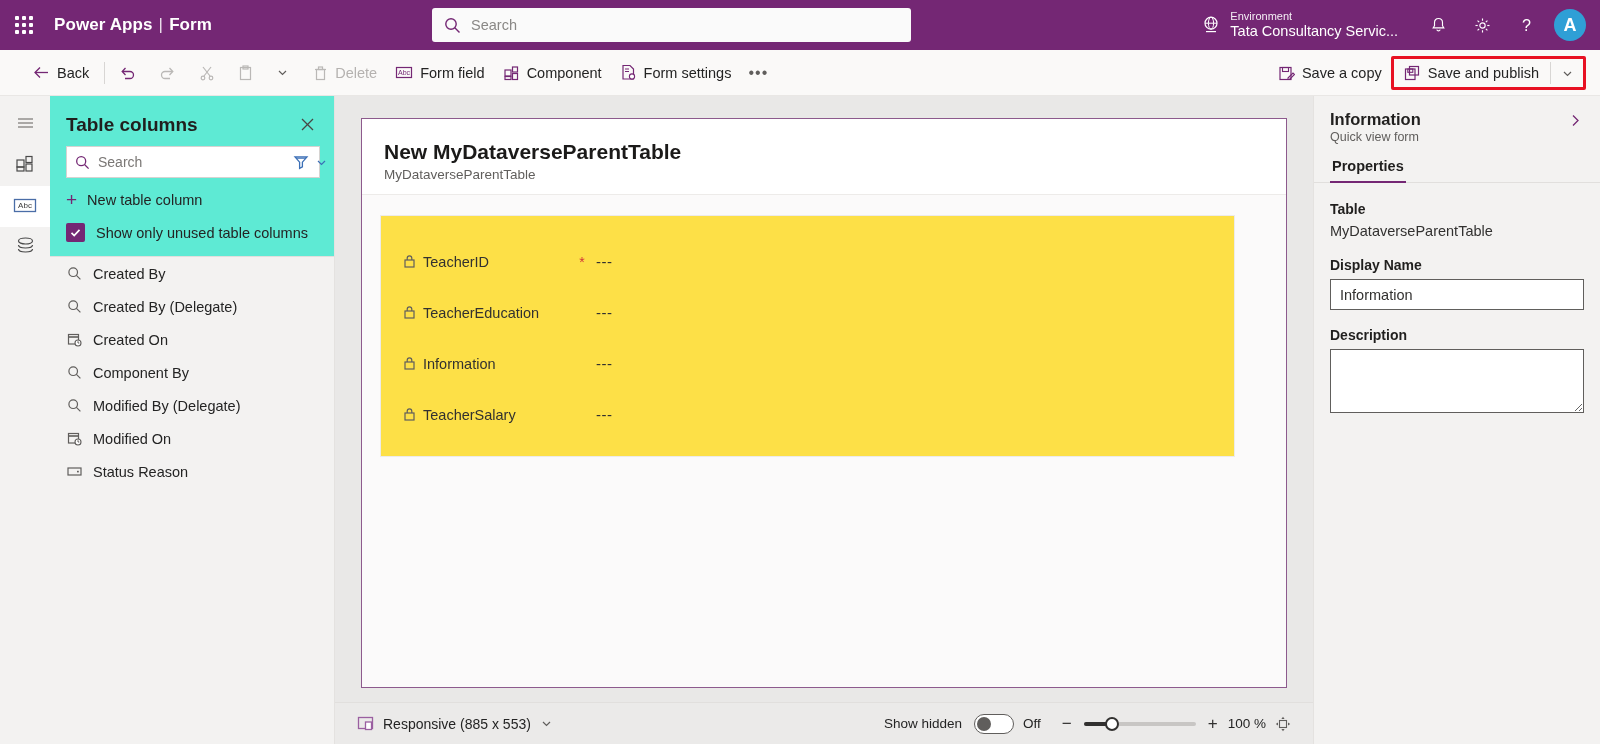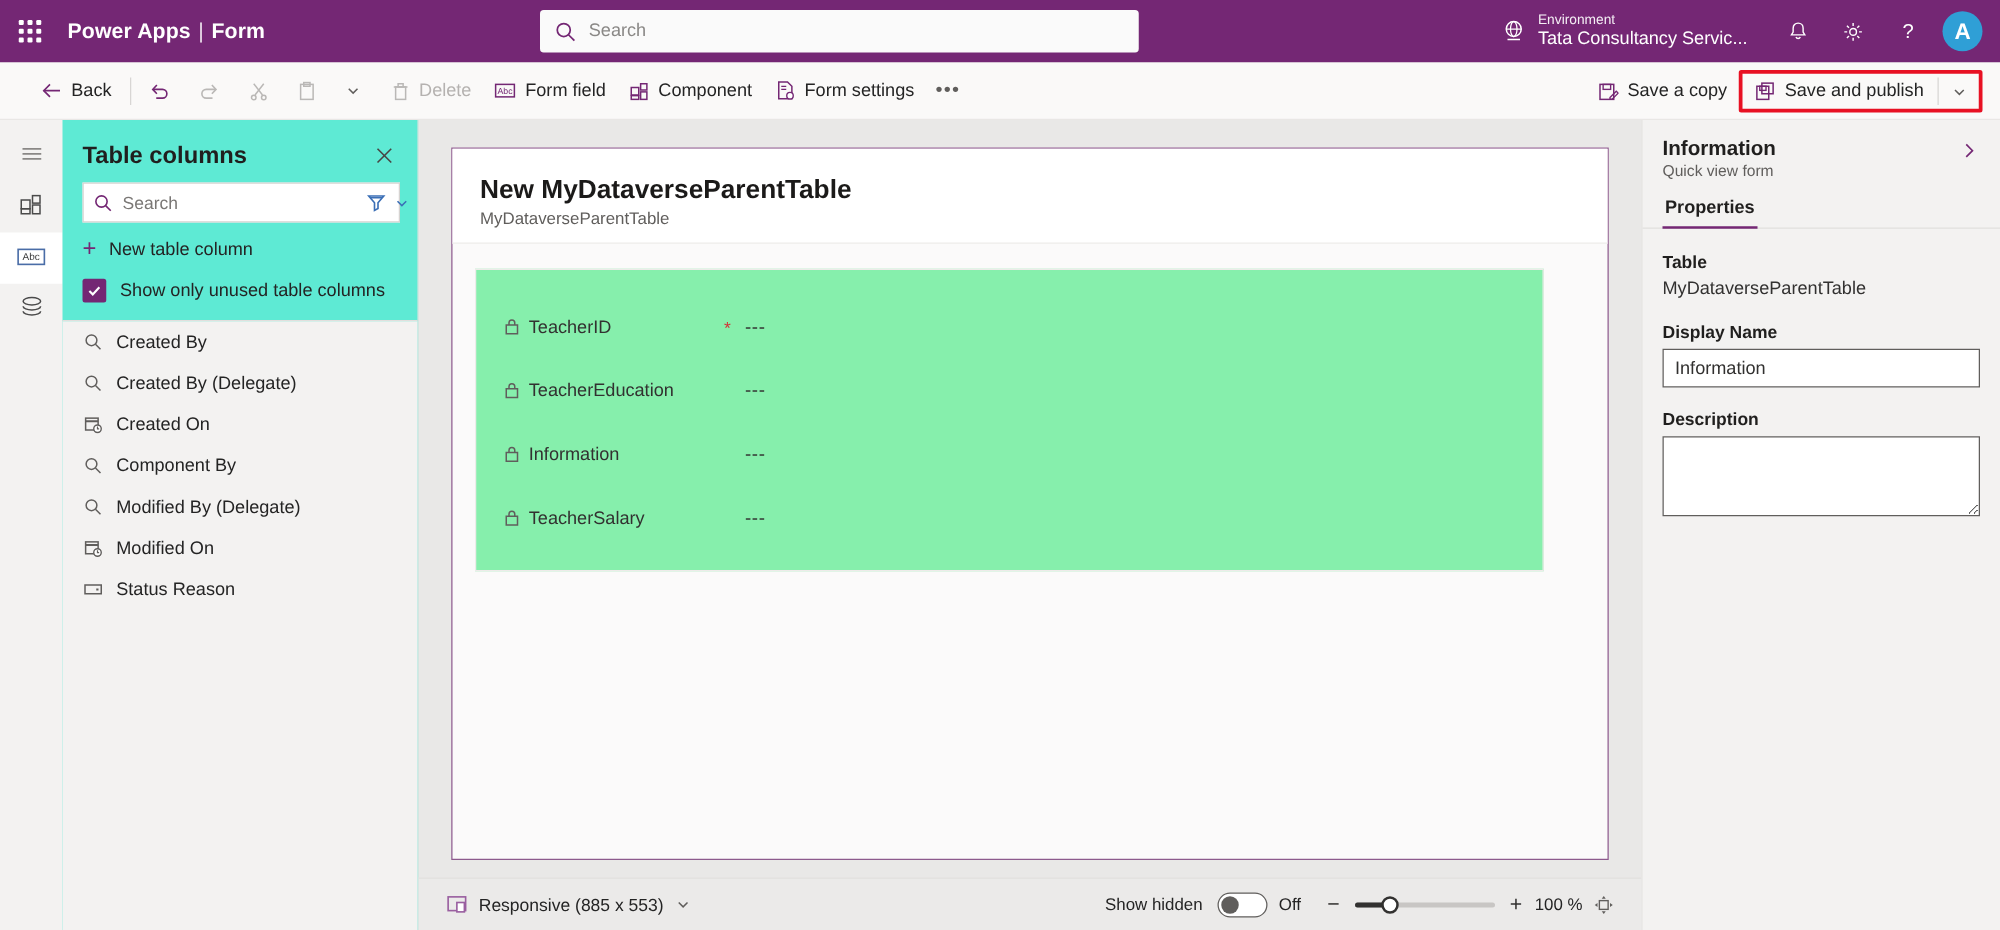--- a/index.html
+++ b/index.html
@@ -101,21 +101,21 @@
   .col-item .ci { width: 17px; margin-right: 10px; display: flex; justify-content: center; flex: 0 0 17px; }
 
   
   .center { flex: 1; display: flex; flex-direction: column; background: #e9e8e7; min-width: 0; }
   .canvas-wrap { flex: 1; padding: 22px 26px 14px 26px; display: flex; min-height: 0; }
   .canvas { flex: 1; background: #fbfafa; border: 1px solid #8d5a8d; display: flex; flex-direction: column; min-width: 0; }
   .form-head { padding: 20px 22px 12px 22px; border-bottom: 1px solid #edebe9; background: #fff; }
   .form-title { font-size: 21px; font-weight: bold; color: #1b1a19; line-height: 1.2; }
   .form-sub { font-size: 13.5px; color: #605e5c; margin-top: 3px; }
   .form-body { padding: 20px 18px; }
-  .section-card { background: #86efac; border: 1px solid #edebe9; padding: 20px 22px 16px 22px; max-width: 855px; }
+  .section-card { background: #fde047; border: 1px solid #edebe9; padding: 20px 22px 16px 22px; max-width: 855px; }
   .frow { display: flex; align-items: center; height: 51px; cursor: pointer; }
   .flabel { display: flex; align-items: center; width: 165px; flex: 0 0 165px; }
   .flabel .lk { display: flex; margin-right: 7px; }
   .flabel .tx { font-size: 14.5px; color: #323130; white-space: nowrap; }
   .freq { width: 28px; flex: 0 0 28px; color: #d13438; font-size: 14px; text-align: center; }
   .fval { color: #323130; font-size: 15px; letter-spacing: .5px; }
 
   
   .statusbar {
     height: 42px; flex: 0 0 42px; background: #ebeae9; border-top: 1px solid #e1dfdd;

